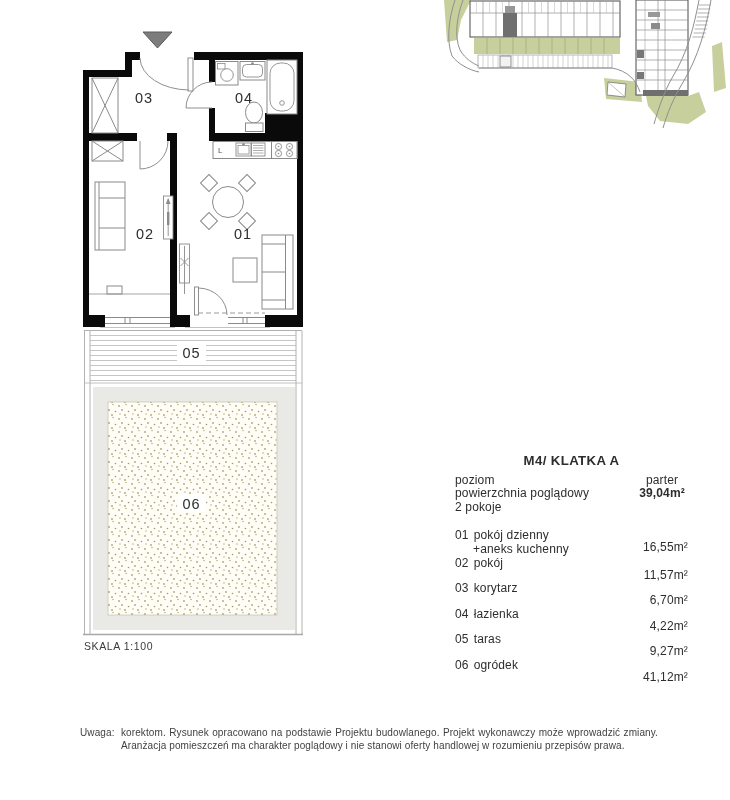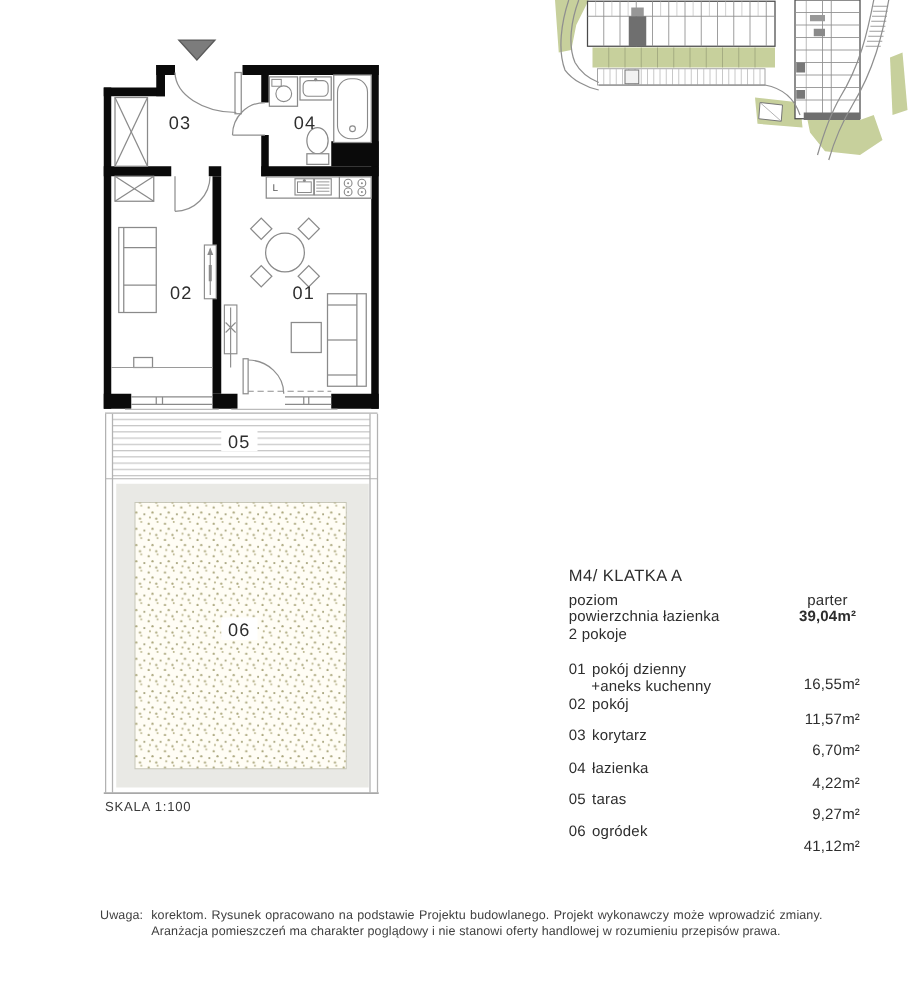--- a/index.html
+++ b/index.html
@@ -13,21 +13,21 @@
   .plan-label{
     font-family:"Liberation Sans","DejaVu Sans",sans-serif;
     font-size:14.5px;fill:#2e2e2e;letter-spacing:1px;
   }
   .kitchen-l{font-size:8px;fill:#555;letter-spacing:0;}
   
   .info{
     position:absolute;left:455px;top:454px;width:233px;
     font-size:12px;line-height:13.6px;letter-spacing:.15px;color:#2d2d2d;
   }
-  .info .title{font-weight:normal;font-size:13.2px;margin-bottom:6px;letter-spacing:.4px;}
+  .info .title{font-weight:bold;font-size:13.2px;margin-bottom:6px;letter-spacing:.4px;text-align:center;}
   .trow{display:grid;grid-template-columns:181px 1fr;}
   .trow .val{text-align:center;white-space:nowrap;}
   .bold{font-weight:bold;}
   .spacer{height:15px;}
   .rrow{display:grid;grid-template-columns:1fr 64px;align-items:start;}
   .rarea{text-align:right;white-space:nowrap;margin-top:12px;}
   .rnum{margin-right:5px;}
   .rname2{margin-left:18px;}
   .rname2:empty{display:none;}
   
@@ -387,21 +387,21 @@
   </g>
 </svg>
 
 <div class="info">
   <div class="title">M4/ KLATKA A</div>
   <div class="trow">
     <span class="lbl">poziom</span>
     <span class="val">parter</span>
   </div>
   <div class="trow">
-    <span class="lbl">powierzchnia łazienka</span>
+    <span class="lbl">powierzchnia poglądowy</span>
     <span class="val bold">39,04m²</span>
   </div>
   <div class="trow">
     <span class="lbl">2 pokoje</span>
   </div>
   <div class="spacer"></div>
 
   <div class="rrow">
     <div class="rn">
       <span class="rnum">01</span><span class="rname">pokój dzienny</span>

